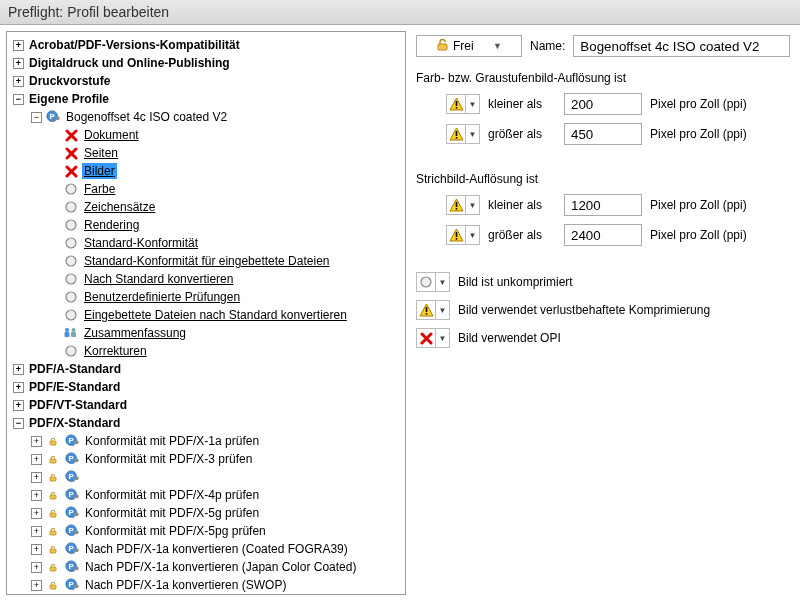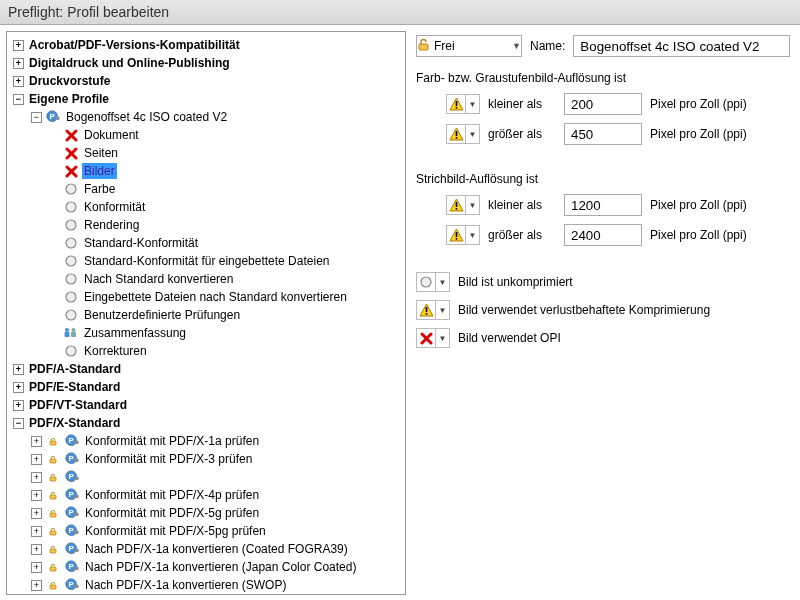--- a/index.html
+++ b/index.html
@@ -41,21 +41,21 @@
     display: flex;
     align-items: center;
     gap: 3px;
     padding: 1px 0;
     line-height: 16px;
     white-space: nowrap;
   }
   .tree-item.bold { font-weight: bold; }
   .indent-0 { padding-left: 4px; }
   .indent-1 { padding-left: 22px; }
-  .indent-2 { padding-left: 40px; }
+  .indent-2 { padding-left: 40px; text-decoration: underline; }
   .expander {
     width: 11px; height: 11px;
     border: 1px solid #888;
     display: inline-flex;
     align-items: center;
     justify-content: center;
     font-size: 9px;
     line-height: 9px;
     background: #fff;
     cursor: default;
@@ -66,36 +66,36 @@
     width: 16px; height: 16px;
     display: inline-flex;
     align-items: center;
     justify-content: center;
     flex-shrink: 0;
   }
   .icon-p svg { width: 14px; height: 14px; }
   .tree-label { padding: 0 2px; }
   .tree-label.selected {
     background: #3399ff;
-    color: #4c1d95;
+    color: #000000;
   }
   
   .lock-row {
     display: flex;
     align-items: center;
     gap: 8px;
     margin-bottom: 14px;
   }
   .lock-combo {
     display: flex;
     align-items: center;
     border: 1px solid #aaa;
     background: #fff;
     height: 22px;
-    padding: 0 0;
+    padding: 0 19px;
     gap: 4px;
     width: 106px;
   }
   .lock-combo .dd {
     margin-left: auto;
     font-size: 9px;
     color: #555;
   }
   .name-input {
     border: 1px solid #aaa;
@@ -279,21 +279,21 @@
         </span>
       <span class="tree-label">Farbe</span>
     </div>
     <div class="tree-item indent-2">
       <span class="expander empty"></span>
       <span class="node-icon">
           <svg class="svg-circle" viewBox="0 0 12 12">
             <use href="#svg-circle"></use>
           </svg>
         </span>
-      <span class="tree-label">Konformität</span>
+      <span class="tree-label">Zeichensätze</span>
     </div>
     <div class="tree-item indent-2">
       <span class="expander empty"></span>
       <span class="node-icon">
           <svg class="svg-circle" viewBox="0 0 12 12">
             <use href="#svg-circle"></use>
           </svg>
         </span>
       <span class="tree-label">Rendering</span>
     </div>
@@ -324,30 +324,30 @@
         </span>
       <span class="tree-label">Nach Standard konvertieren</span>
     </div>
     <div class="tree-item indent-2">
       <span class="expander empty"></span>
       <span class="node-icon">
           <svg class="svg-circle" viewBox="0 0 12 12">
             <use href="#svg-circle"></use>
           </svg>
         </span>
+      <span class="tree-label">Benutzerdefinierte Prüfungen</span>
+    </div>
+    <div class="tree-item indent-2">
+      <span class="expander empty"></span>
+      <span class="node-icon">
+          <svg class="svg-circle" viewBox="0 0 12 12">
+            <use href="#svg-circle"></use>
+          </svg>
+        </span>
       <span class="tree-label">Eingebettete Dateien nach Standard konvertieren</span>
-    </div>
-    <div class="tree-item indent-2">
-      <span class="expander empty"></span>
-      <span class="node-icon">
-          <svg class="svg-circle" viewBox="0 0 12 12">
-            <use href="#svg-circle"></use>
-          </svg>
-        </span>
-      <span class="tree-label">Benutzerdefinierte Prüfungen</span>
     </div>
     <div class="tree-item indent-2">
       <span class="expander empty"></span>
       <span class="node-icon">
           <svg class="svg-people" viewBox="0 0 16 14">
             <use href="#svg-people"></use>
           </svg>
         </span>
       <span class="tree-label">Zusammenfassung</span>
     </div>

